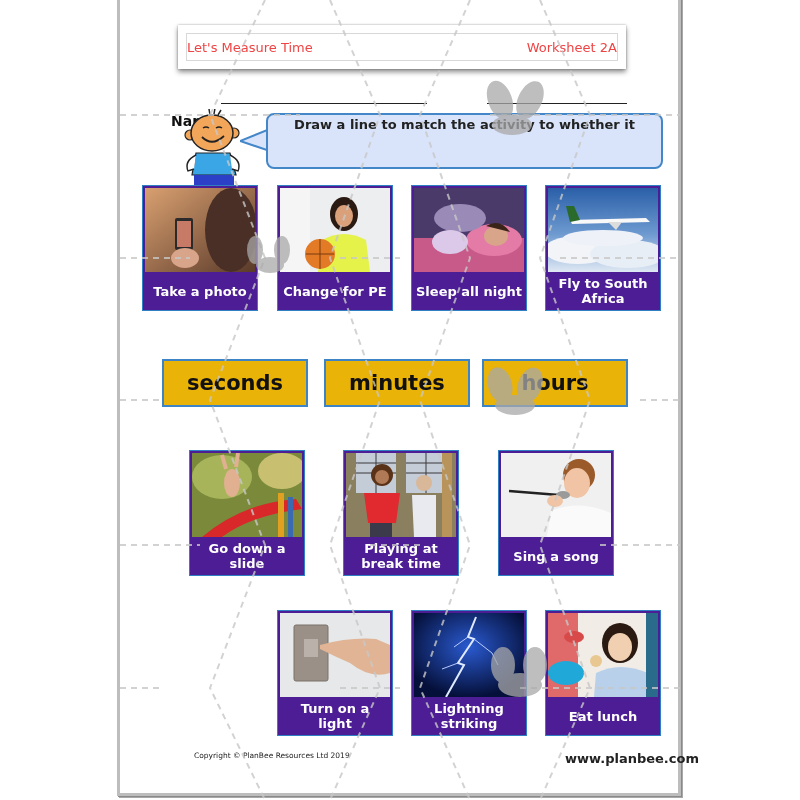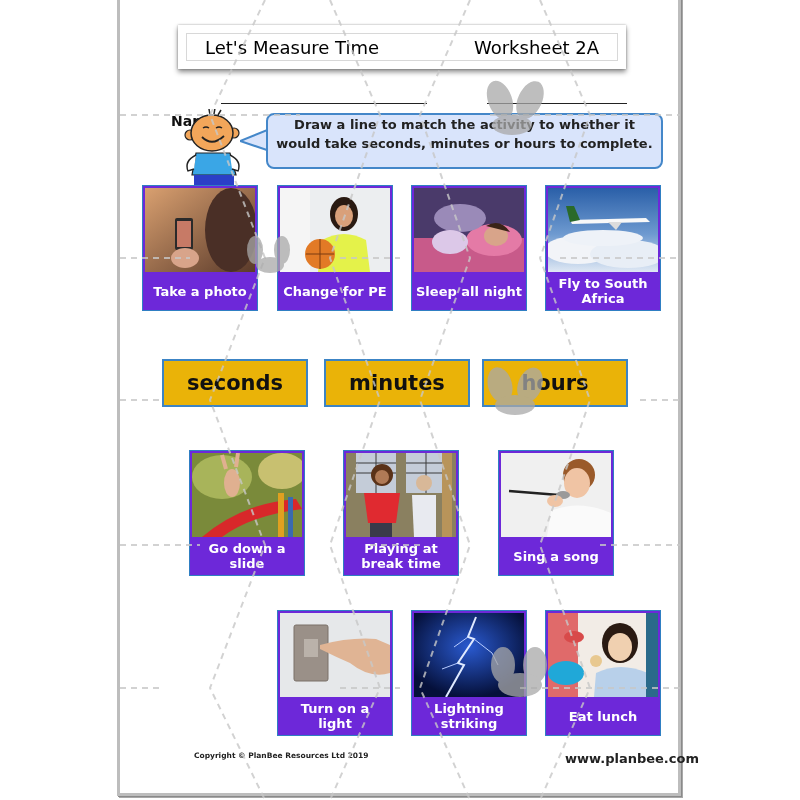--- a/index.html
+++ b/index.html
@@ -16,53 +16,53 @@
   }
   .header-box {
     position: absolute; left: 58px; top: 26px; width: 448px; height: 44px;
     background: #fff;
     box-shadow: 0 3px 5px rgba(0,0,0,0.45), 0 0 2px rgba(0,0,0,0.3);
   }
   .header-inner {
     position: absolute; left: 8px; top: 8px; right: 8px; bottom: 8px;
     border: 1px solid #d8d8d8;
     display: flex; align-items: center; justify-content: space-between;
-    padding: 0 18px; font-size: 18px; color: #000000;
+    padding: 0 0; font-size: 13px; color: #ef4444;
   }
   .namedate {
     position: absolute; top: 90px; left: 51px; width: 460px; font-weight: bold; font-size: 14px; color: #111;
   }
   .namedate .lbl { position: absolute; top: 0; margin-top: 24px; }
   .namedate .line { position: absolute; top: 14px; border-bottom: 1.5px solid #222; }
   .character { position: absolute; left: 62px; top: 110px; width: 66px; height: 80px; }
   .bubble {
     position: absolute; left: 146px; top: 114px; width: 393px; height: 52px;
     background: #d9e4fb; border: 2px solid #4487c9; border-radius: 8px;
     display: flex; flex-direction: column; align-items: center; justify-content: flex-start;
     font-weight: bold; font-size: 13px; color: #222; line-height: 19px;
   }
   .bubble-tail { position: absolute; left: 120px; top: 128px; width: 30px; height: 26px; }
   .card {
     position: absolute; width: 116px; height: 126px;
-    border: 1.5px solid #2f7fc3; background: #6d28d9; box-sizing: border-box;
+    border: 1.5px solid #2f7fc3; background: #4c1d95; box-sizing: border-box;
   }
   .card .photo { position: absolute; left: 2px; top: 2px; right: 2px; height: 84px; overflow: hidden; }
   .card .photo svg { width: 100%; height: 100%; display: block; }
   .card .label {
     position: absolute; left: 0; right: 0; top: 86px; bottom: 0;
     display: flex; align-items: center; justify-content: center; text-align: center;
     color: #fff; font-weight: bold; font-size: 13px; line-height: 15px; padding: 0 4px;
   }
   .time-box {
     position: absolute; top: 360px; width: 146px; height: 48px;
     background: #eab308; border: 2px solid #3c84c5; box-sizing: border-box;
     display: flex; align-items: center; justify-content: center;
     font-weight: bold; font-size: 21px; color: #111;
   }
-  .footer-left { position: absolute; left: 50px; top: 752px; font-size: 7.5px; font-weight: bold; color: #222; padding-left: 24px; }
+  .footer-left { position: absolute; left: 50px; top: 752px; font-size: 7.5px; font-weight: normal; color: #222; padding-left: 24px; }
   .footer-right { position: absolute; left: 445px; top: 752px; font-size: 13px; font-weight: bold; color: #222; }
   .watermark { position: absolute; left: 0; top: 0; width: 800px; height: 800px; pointer-events: none; }
 </style>
 </head>
 <body>
 
 <div class="page">
 
   <div class="header-box">
     <div class="header-inner">
@@ -89,21 +89,20 @@
     <path d="M14 46 Q2 52 6 62 L12 60 M48 46 Q60 52 56 62 L50 60" stroke="#222" stroke-width="1.4" fill="#fff"></path>
     <rect x="12" y="66" width="40" height="14" fill="#2b3fc7"></rect>
   </svg>
 
   <svg class="bubble-tail" viewBox="0 0 30 26">
     <path d="M30 2 L0 14 L30 24" fill="#d9e4fb" stroke="#4487c9" stroke-width="2"></path>
     <rect x="27" y="4" width="6" height="18" fill="#d9e4fb"></rect>
   </svg>
   <div class="bubble">
     <span>Draw a line to match the activity to whether it</span>
-    <span>would take seconds, minutes or hours to complete.</span>
   </div>
 
   <div class="card" style="left:22px; top:186px">
     <div class="photo">
       <svg viewBox="0 0 110 84" preserveAspectRatio="none">
           <defs>
             <linearGradient id="g1" x1="0" y1="0" x2="1" y2="1">
               <stop offset="0" stop-color="#d9a070"></stop>
               <stop offset="1" stop-color="#5a3a2a"></stop>
             </linearGradient>

